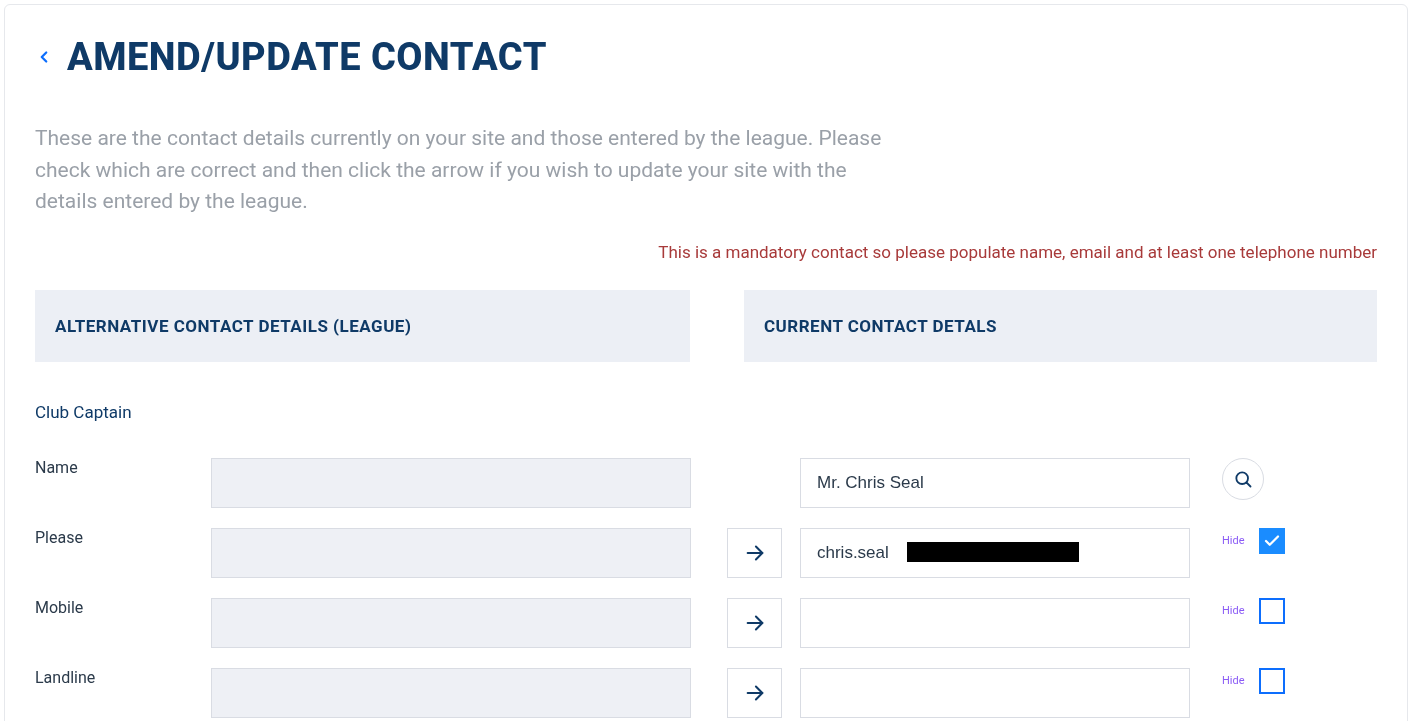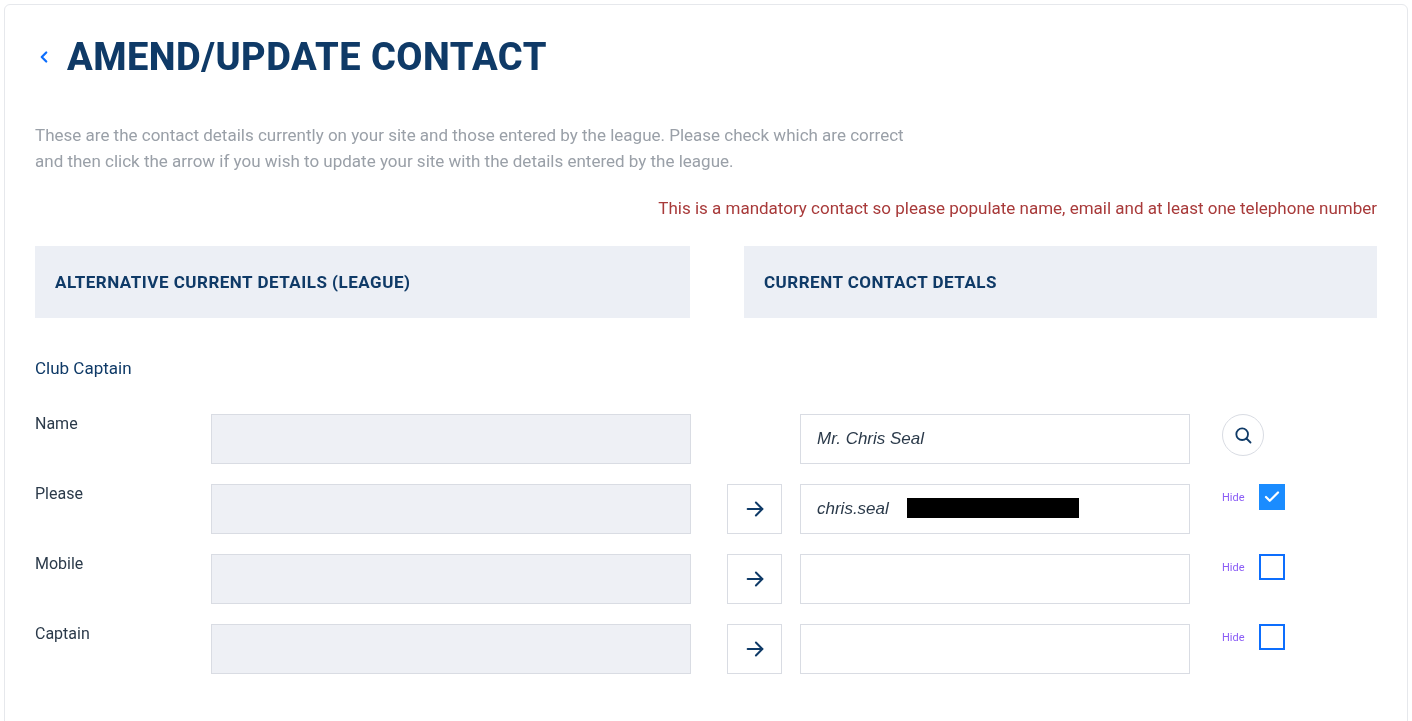--- a/index.html
+++ b/index.html
@@ -38,21 +38,21 @@
     }
     .title {
       font-size: 38px;
       font-weight: 800;
       color: #0f3a67;
       letter-spacing: 0.5px;
       text-transform: uppercase;
     }
     .intro {
       color: #9aa0a8;
-      font-size: 17px;
+      font-size: 21px;
       line-height: 1.5;
       max-width: 870px;
       margin-bottom: 24px;
     }
     .mandatory-note {
       color: #a83a3a;
       font-size: 17px;
       margin-bottom: 28px;
       text-align: right;
     }
@@ -122,21 +122,20 @@
     }
     .right-input {
       width: 100%;
       height: 50px;
       border: 1px solid #d9dce3;
       background: #fff;
       padding: 0 16px;
       font-size: 17px;
       color: #2b3a4a;
       outline: none;
-      font-style: italic;
     }
     .redaction {
       position: absolute;
       top: 14px;
       left: 107px;
       width: 172px;
       height: 20px;
       background: #000;
     }
     .actions-col {
@@ -197,21 +196,21 @@
       </svg>
     </div>
     <h1 class="title">AMEND/UPDATE CONTACT</h1>
   </div>
 
   <p class="intro">These are the contact details currently on your site and those entered by the league. Please check which are correct and then click the arrow if you wish to update your site with the details entered by the league.</p>
 
   <p class="mandatory-note">This is a mandatory contact so please populate name, email and at least one telephone number</p>
 
   <div class="section-headers">
-    <div class="section-header-box section-left">ALTERNATIVE CURRENT DETAILS (LEAGUE)</div>
+    <div class="section-header-box section-left">ALTERNATIVE CONTACT DETAILS (LEAGUE)</div>
     <div class="section-header-box section-right">CURRENT CONTACT DETALS</div>
   </div>
 
   <div class="role-title">Club Captain</div>
 
   <div class="form-row">
     <div class="label">Name</div>
     <div class="left-input"></div>
     <div class="spacer-mid"></div>
     <div class="arrow-placeholder"></div>
@@ -263,21 +262,21 @@
     <div class="right-input-wrap">
       <input class="right-input" value="" style="">
     </div>
     <div class="actions-col">
       <span class="hide-label">Hide</span>
       <div class="checkbox"></div>
     </div>
   </div>
 
   <div class="form-row">
-    <div class="label">Captain</div>
+    <div class="label">Landline</div>
     <div class="left-input"></div>
     <div class="spacer-mid"></div>
     <div class="arrow-btn">
       <svg viewBox="0 0 24 24" fill="none" stroke="#0f3a67" stroke-width="2.2" stroke-linecap="round" stroke-linejoin="round">
         <line x1="4" y1="12" x2="20" y2="12"></line>
         <polyline points="13 5 20 12 13 19"></polyline>
       </svg>
     </div>
     <div class="right-input-wrap">
       <input class="right-input" value="" style="">

